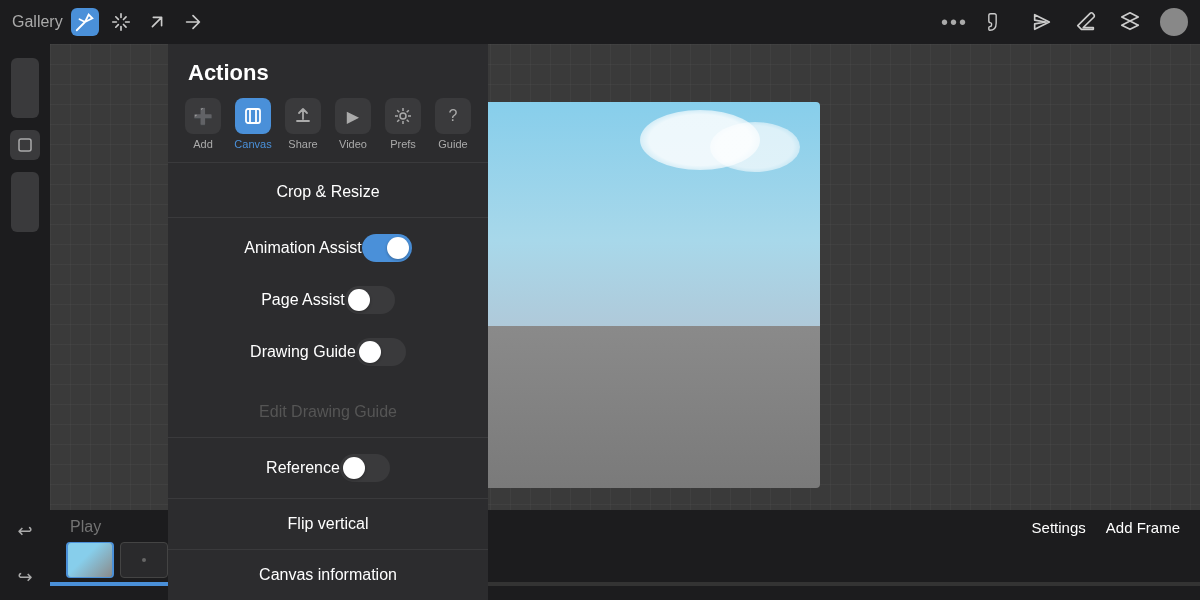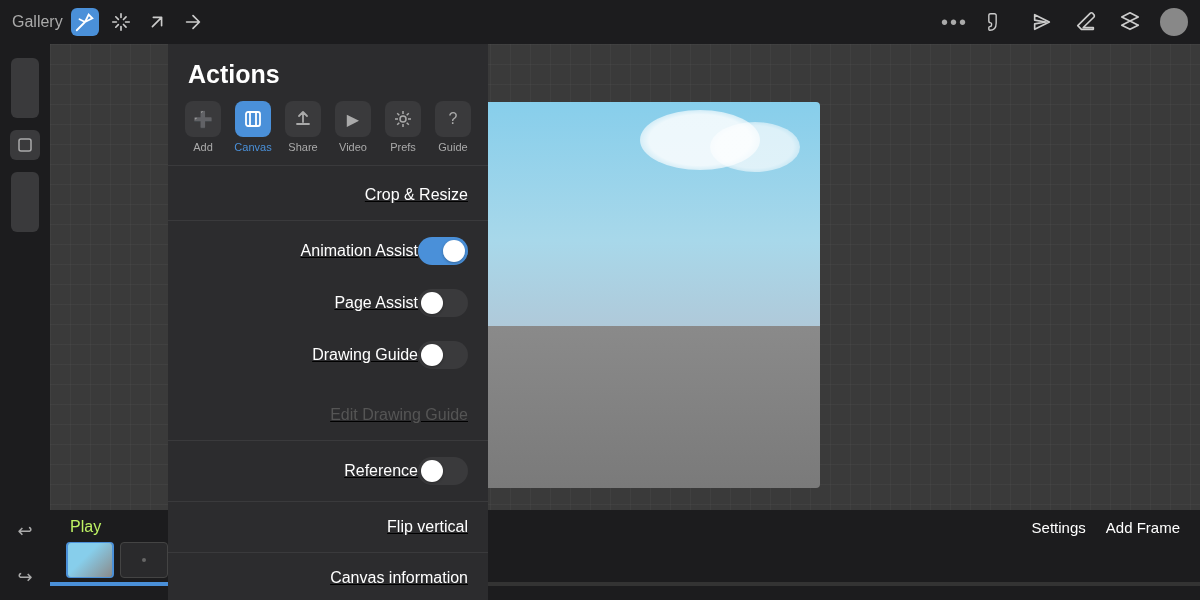--- a/index.html
+++ b/index.html
@@ -201,21 +201,21 @@
       top: 44px;
       left: 168px;
       width: 320px;
       background: #2c2c2e;
       border-radius: 0 0 12px 12px;
       z-index: 200;
       padding-bottom: 16px;
     }
     .actions-title {
       color: #fff;
-      font-size: 25px;
+      font-size: 22px;
       font-weight: 600;
       padding: 16px 20px 12px;
     }
     .actions-tabs {
       display: flex;
       justify-content: space-around;
       padding: 0 10px 12px;
       border-bottom: 1px solid #3a3a3c;
     }
     .action-tab {
@@ -248,24 +248,23 @@
     .action-tab-label.active {
       color: #4a90d9;
     }
 
     .actions-menu {
       padding: 8px 0;
     }
     .menu-item {
       display: flex;
       align-items: center;
-      justify-content: flex-end;
+      justify-content: center;
       padding: 12px 20px;
       cursor: pointer;
-      text-decoration: underline;
     }
     .menu-item-label {
       color: #fff;
       font-size: 16px;
     }
     .menu-item-label.disabled {
       color: #555;
       margin-top: 13px;
     }
     .divider {
@@ -311,21 +310,21 @@
       display: flex;
       flex-direction: column;
     }
     .playback-controls {
       display: flex;
       align-items: center;
       justify-content: space-between;
       padding: 8px 20px 6px;
     }
     .play-btn {
-      color: #bef264;
+      color: #737373;
       font-size: 16px;
       font-weight: 500;
       cursor: pointer;
       background: none;
       border: none;
     }
     .playback-right {
       display: flex;
       gap: 20px;
       margin-left: 28px;

